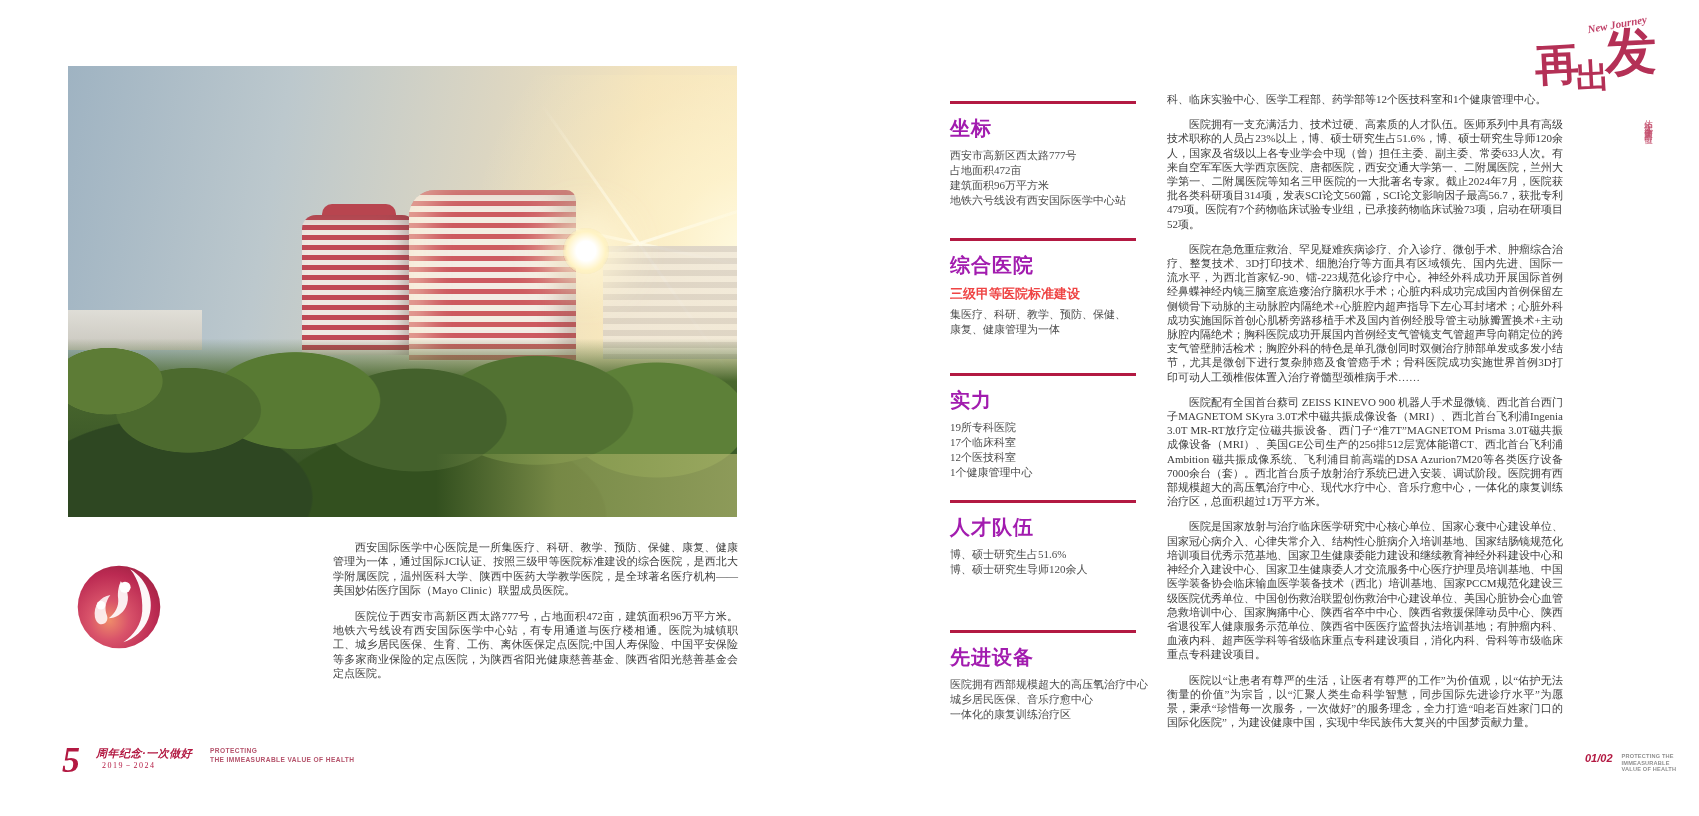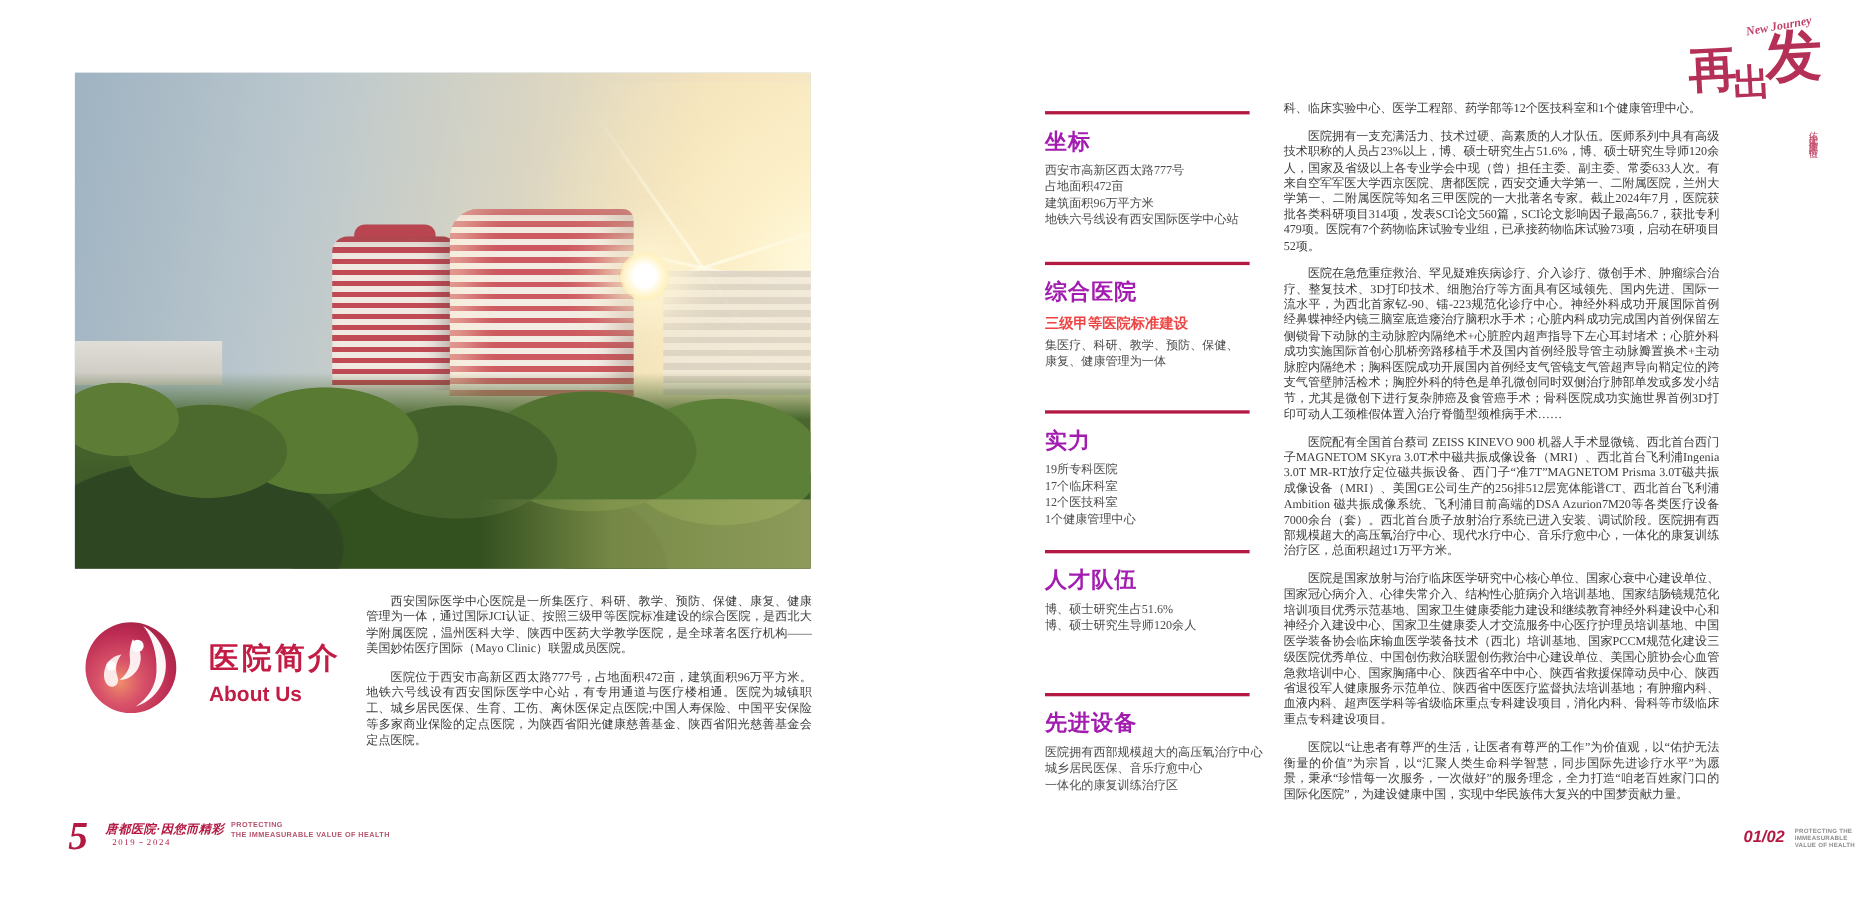--- a/index.html
+++ b/index.html
@@ -62,21 +62,21 @@
   
   .footer-left { left:62px; top:745px; width:420px; height:42px; }
   .badge-5 { position:absolute; left:0; top:-6px; font-size:36px; font-style:italic; font-weight:700;
              color:#b31942; font-family:"Liberation Serif",serif; }
   .badge-txt { position:absolute; left:34px; top:1px; font-family:"Liberation Sans",sans-serif;
                font-weight:700; font-style:italic; font-size:11px; color:#b31942; letter-spacing:.5px; }
   .badge-years { position:absolute; left:40px; top:15px; font-size:8px; color:#b31942; letter-spacing:1.5px; }
   .foot-tagline { position:absolute; left:148px; top:2px; font-family:"Liberation Sans",sans-serif;
                   font-size:6.6px; font-weight:700; color:#b5536b; line-height:8.5px; letter-spacing:.4px; }
   .footer-right { left:1585px; top:752px; width:112px; }
-  .pageno { font-size:15px; font-weight:700; font-style:italic; color:#b31942;
+  .pageno { font-size:11px; font-weight:700; font-style:italic; color:#b31942;
             font-family:"Liberation Sans",sans-serif; display:inline-block; vertical-align:top; }
   .fr-tag { display:inline-block; width:62px; margin-left:5px; margin-top:1px;
             font-family:"Liberation Sans",sans-serif; font-size:5.6px; font-weight:700;
             color:#8f8f8f; line-height:6.5px; letter-spacing:.2px; }
 
   
   .masthead { left:1535px; top:18px; width:150px; height:200px; }
   .callig { position:absolute; left:0; top:22px; width:140px; font-family:"Liberation Serif",serif;
             font-weight:700; font-size:44px; color:#b43056; letter-spacing:-4px;
             transform:rotate(-3deg); line-height:40px; }
@@ -131,34 +131,30 @@
         <stop offset="100%" stop-color="#99203f"></stop>
       </radialGradient>
     </defs>
     <circle cx="50" cy="50" r="48" fill="url(#eg)"></circle>
     <path d="M63,6 C84,18 92,44 84,64 C79,77 68,87 55,91 C68,82 76,70 77,55 C78,36 73,18 63,6 Z" fill="#ffffff" opacity="0.96"></path>
     <path d="M52,20 C60,28 63,40 58,50 C54,58 46,63 38,63 C46,57 50,49 49,40 C48,32 50,25 52,20 Z" fill="#ffffff" opacity="0.9"></path>
     <circle cx="57" cy="27" r="6.5" fill="#ffffff"></circle>
     <path d="M22,62 C20,48 28,38 40,36 C34,44 33,52 36,60 C38,66 34,71 28,70 C25,69 23,66 22,62 Z" fill="#ffffff" opacity="0.85"></path>
     <circle cx="29" cy="48" r="5" fill="#ffffff"></circle>
   </svg>
-  <div class="brand-titles">
-    <div class="title-cn">医院简介</div>
-    <div class="title-en">About Us</div>
-  </div>
 </div>
 
 <div class="abs left-text">
   <p>西安国际医学中心医院是一所集医疗、科研、教学、预防、保健、康复、健康管理为一体，通过国际JCI认证、按照三级甲等医院标准建设的综合医院，是西北大学附属医院，温州医科大学、陕西中医药大学教学医院，是全球著名医疗机构——美国妙佑医疗国际（Mayo Clinic）联盟成员医院。</p>
   <p>医院位于西安市高新区西太路777号，占地面积472亩，建筑面积96万平方米。地铁六号线设有西安国际医学中心站，有专用通道与医疗楼相通。医院为城镇职工、城乡居民医保、生育、工伤、离休医保定点医院;中国人寿保险、中国平安保险等多家商业保险的定点医院，为陕西省阳光健康慈善基金、陕西省阳光慈善基金会定点医院。</p>
 </div>
 
 <div class="abs footer-left">
   <span class="badge-5">5</span>
-  <span class="badge-txt">唐都医院·因您而精彩</span>
+  <span class="badge-txt">周年纪念·一次做好</span>
   <span class="badge-years">2019－2024</span>
   <span class="foot-tagline">
     <span>PROTECTING</span><br>
     <span>THE IMMEASURABLE VALUE OF HEALTH</span>
   </span>
 </div>
 
 <div class="abs masthead">
   <div class="script-en">New Journey</div>
   <div class="callig">

